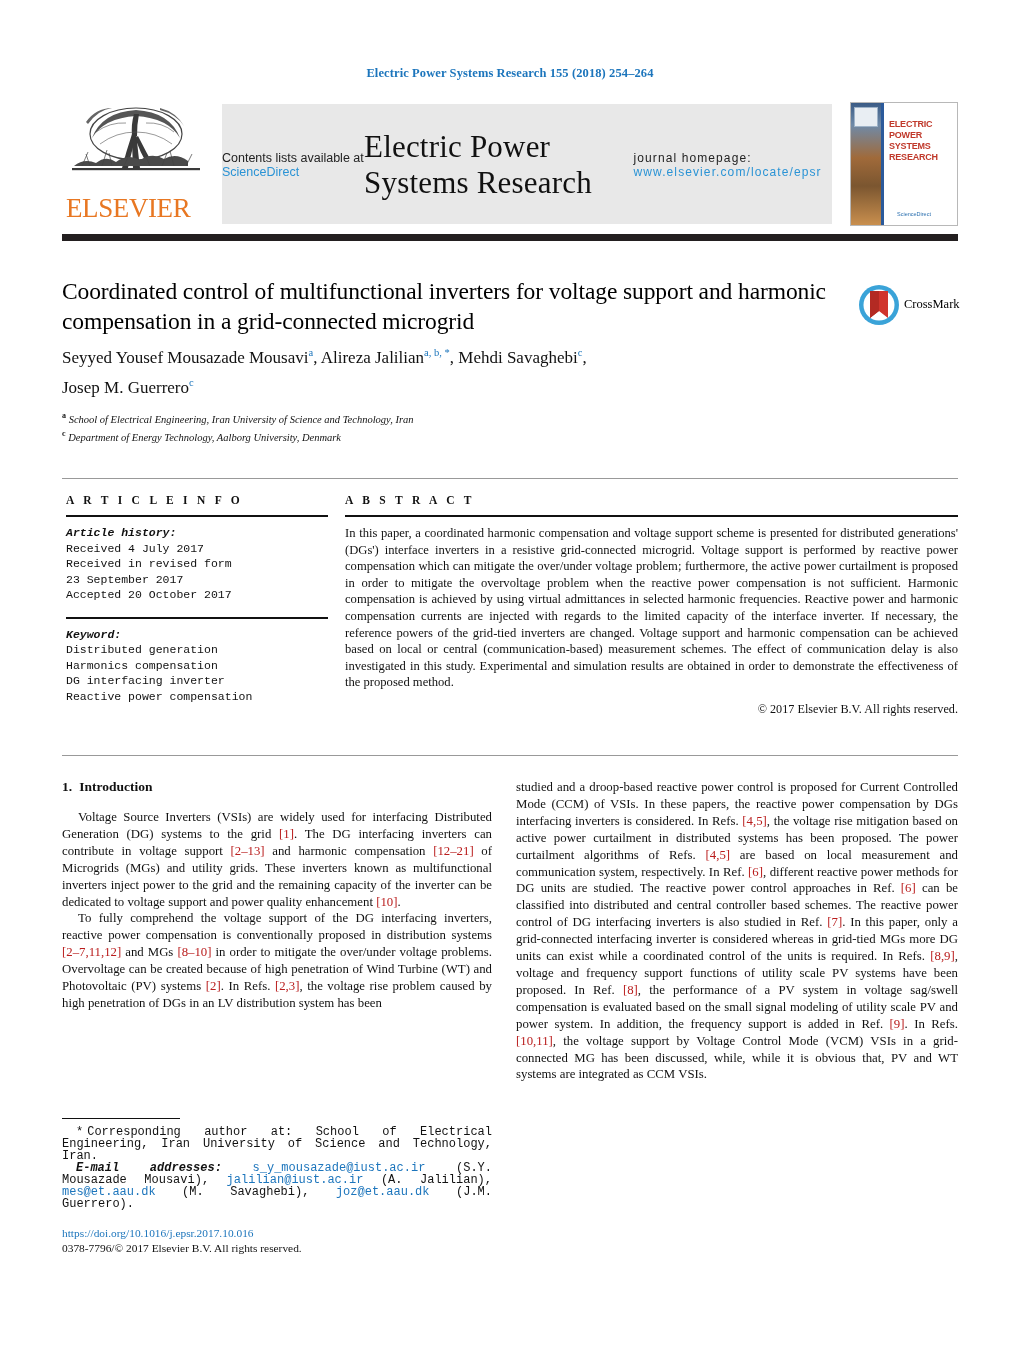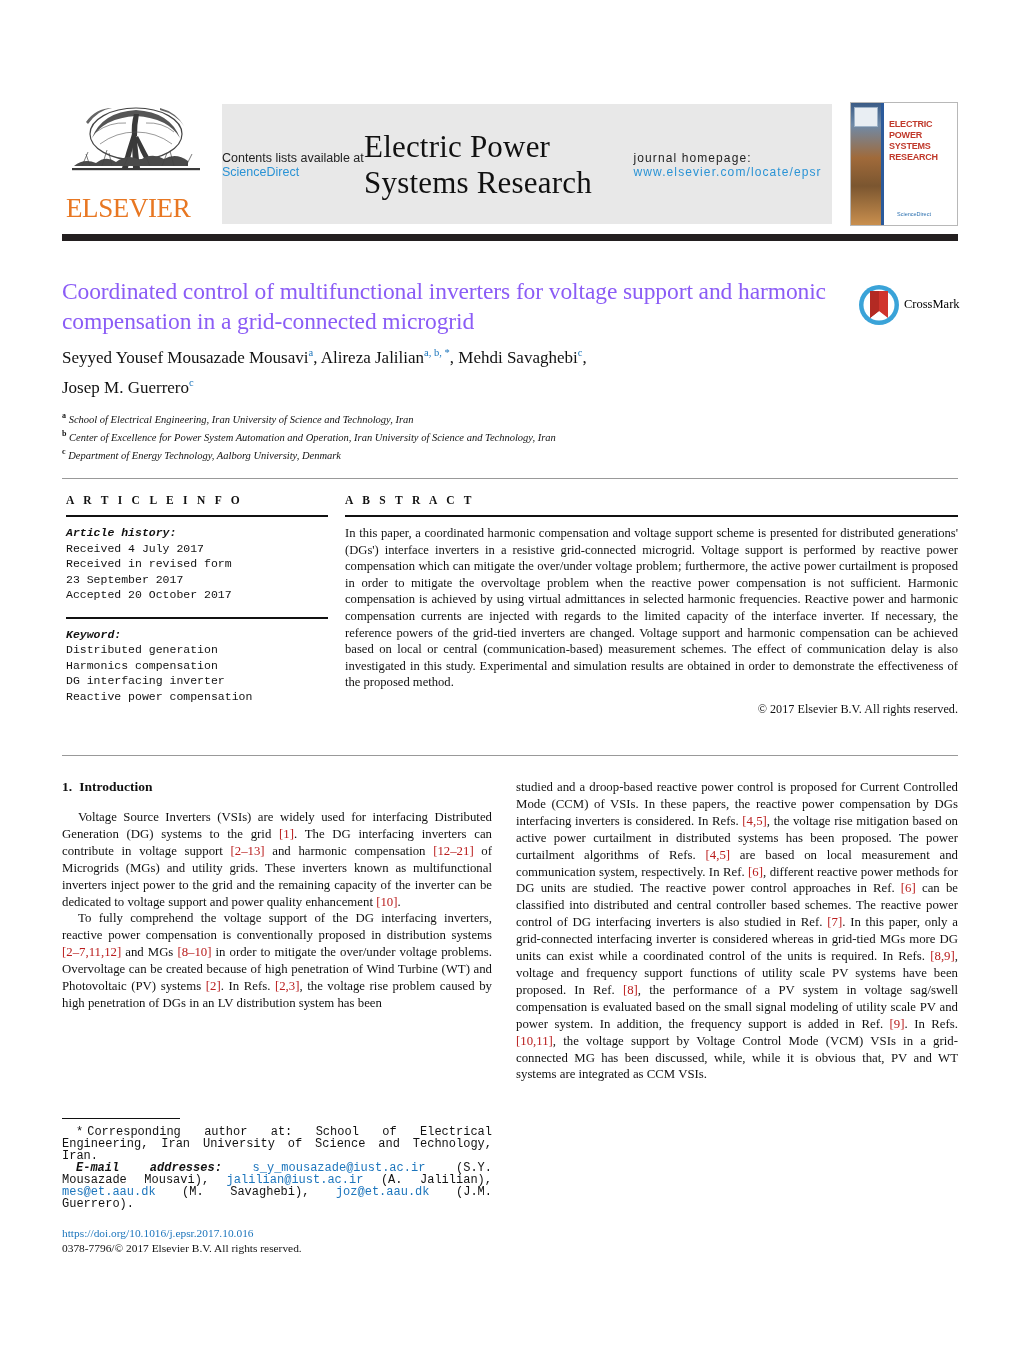--- a/index.html
+++ b/index.html
@@ -161,21 +161,21 @@
     position: absolute;
     left: 62px;
     top: 276px;
     width: 790px;
   }
   .paper-title {
     font-family: "Liberation Serif", serif;
     font-size: 23.5px;
     line-height: 30px;
     font-weight: normal;
-    color: #8b5cf6;
+    color: #000000;
     margin: 0;
     letter-spacing: -0.1px;
   }
   .authors {
     margin-top: 4px;
     font-family: "Liberation Serif", serif;
     font-size: 17px;
     line-height: 25px;
     color: #111;
   }
@@ -359,20 +359,21 @@
     line-height: 15px;
   }
   .doi-link { color: #1c75bc; margin-top: 11px; }
   .issn-line { color: #111; }
 </style>
 </head>
 <body>
 
 <div class="page">
 
+  <div class="running-head">Electric Power Systems Research 155 (2018) 254–264</div>
 
   <div class="masthead">
 
     <div class="elsevier-logo">
       <svg class="tree-svg" width="148" height="96" viewBox="0 0 148 96">
         <g fill="#333">
           <ellipse cx="74" cy="30" rx="46" ry="26" fill="none" stroke="#444" stroke-width="1.2"></ellipse>
           <path d="M30 34 q12 -20 44 -22 q32 2 44 22 q-10 -26 -44 -28 q-34 2 -44 28 z" fill="#555"></path>
           <path d="M70 30 q-6 18 -10 34 h6 q4 -18 8 -32 z" fill="#3a3a3a"></path>
           <path d="M74 26 q2 22 4 38 h-7 q-1 -20 -1 -38 z" fill="#3a3a3a"></path>
@@ -415,21 +416,20 @@
   <div class="black-rule"></div>
 
   <div class="title-block">
     <h1 class="paper-title">Coordinated control of multifunctional inverters for voltage support and harmonic compensation in a grid-connected microgrid</h1>
     <div class="authors">
       <span>Seyyed Yousef Mousazade Mousavi</span><span class="aff-mark">a</span><span>, </span><span>Alireza Jalilian</span><span class="aff-mark star">a, b, *</span><span>, </span><span>Mehdi Savaghebi</span><span class="aff-mark">c</span><span>,</span><br>
       <span>Josep M. Guerrero</span><span class="aff-mark">c</span>
     </div>
     <div class="affiliations">
       <div><span class="sup">a</span> <span>School of Electrical Engineering, Iran University of Science and Technology, Iran</span></div>
-      <div><span class="sup">b</span> <span>Center of Excellence for Power System Automation and Operation, Iran University of Science and Technology, Iran</span></div>
       <div><span class="sup">c</span> <span>Department of Energy Technology, Aalborg University, Denmark</span></div>
     </div>
   </div>
 
   <div class="crossmark">
     <svg class="cm-badge" viewBox="0 0 42 42">
       <circle cx="21" cy="21" r="20" fill="#3aa3d8"></circle>
       <circle cx="21" cy="21" r="15.5" fill="#ffffff"></circle>
       <path d="M12 7 h18 v27 l-9 -7 l-9 7 z" fill="#d0342c"></path>
       <path d="M21 27 l-9 7 v-27 h9 z" fill="#b32a23"></path>

